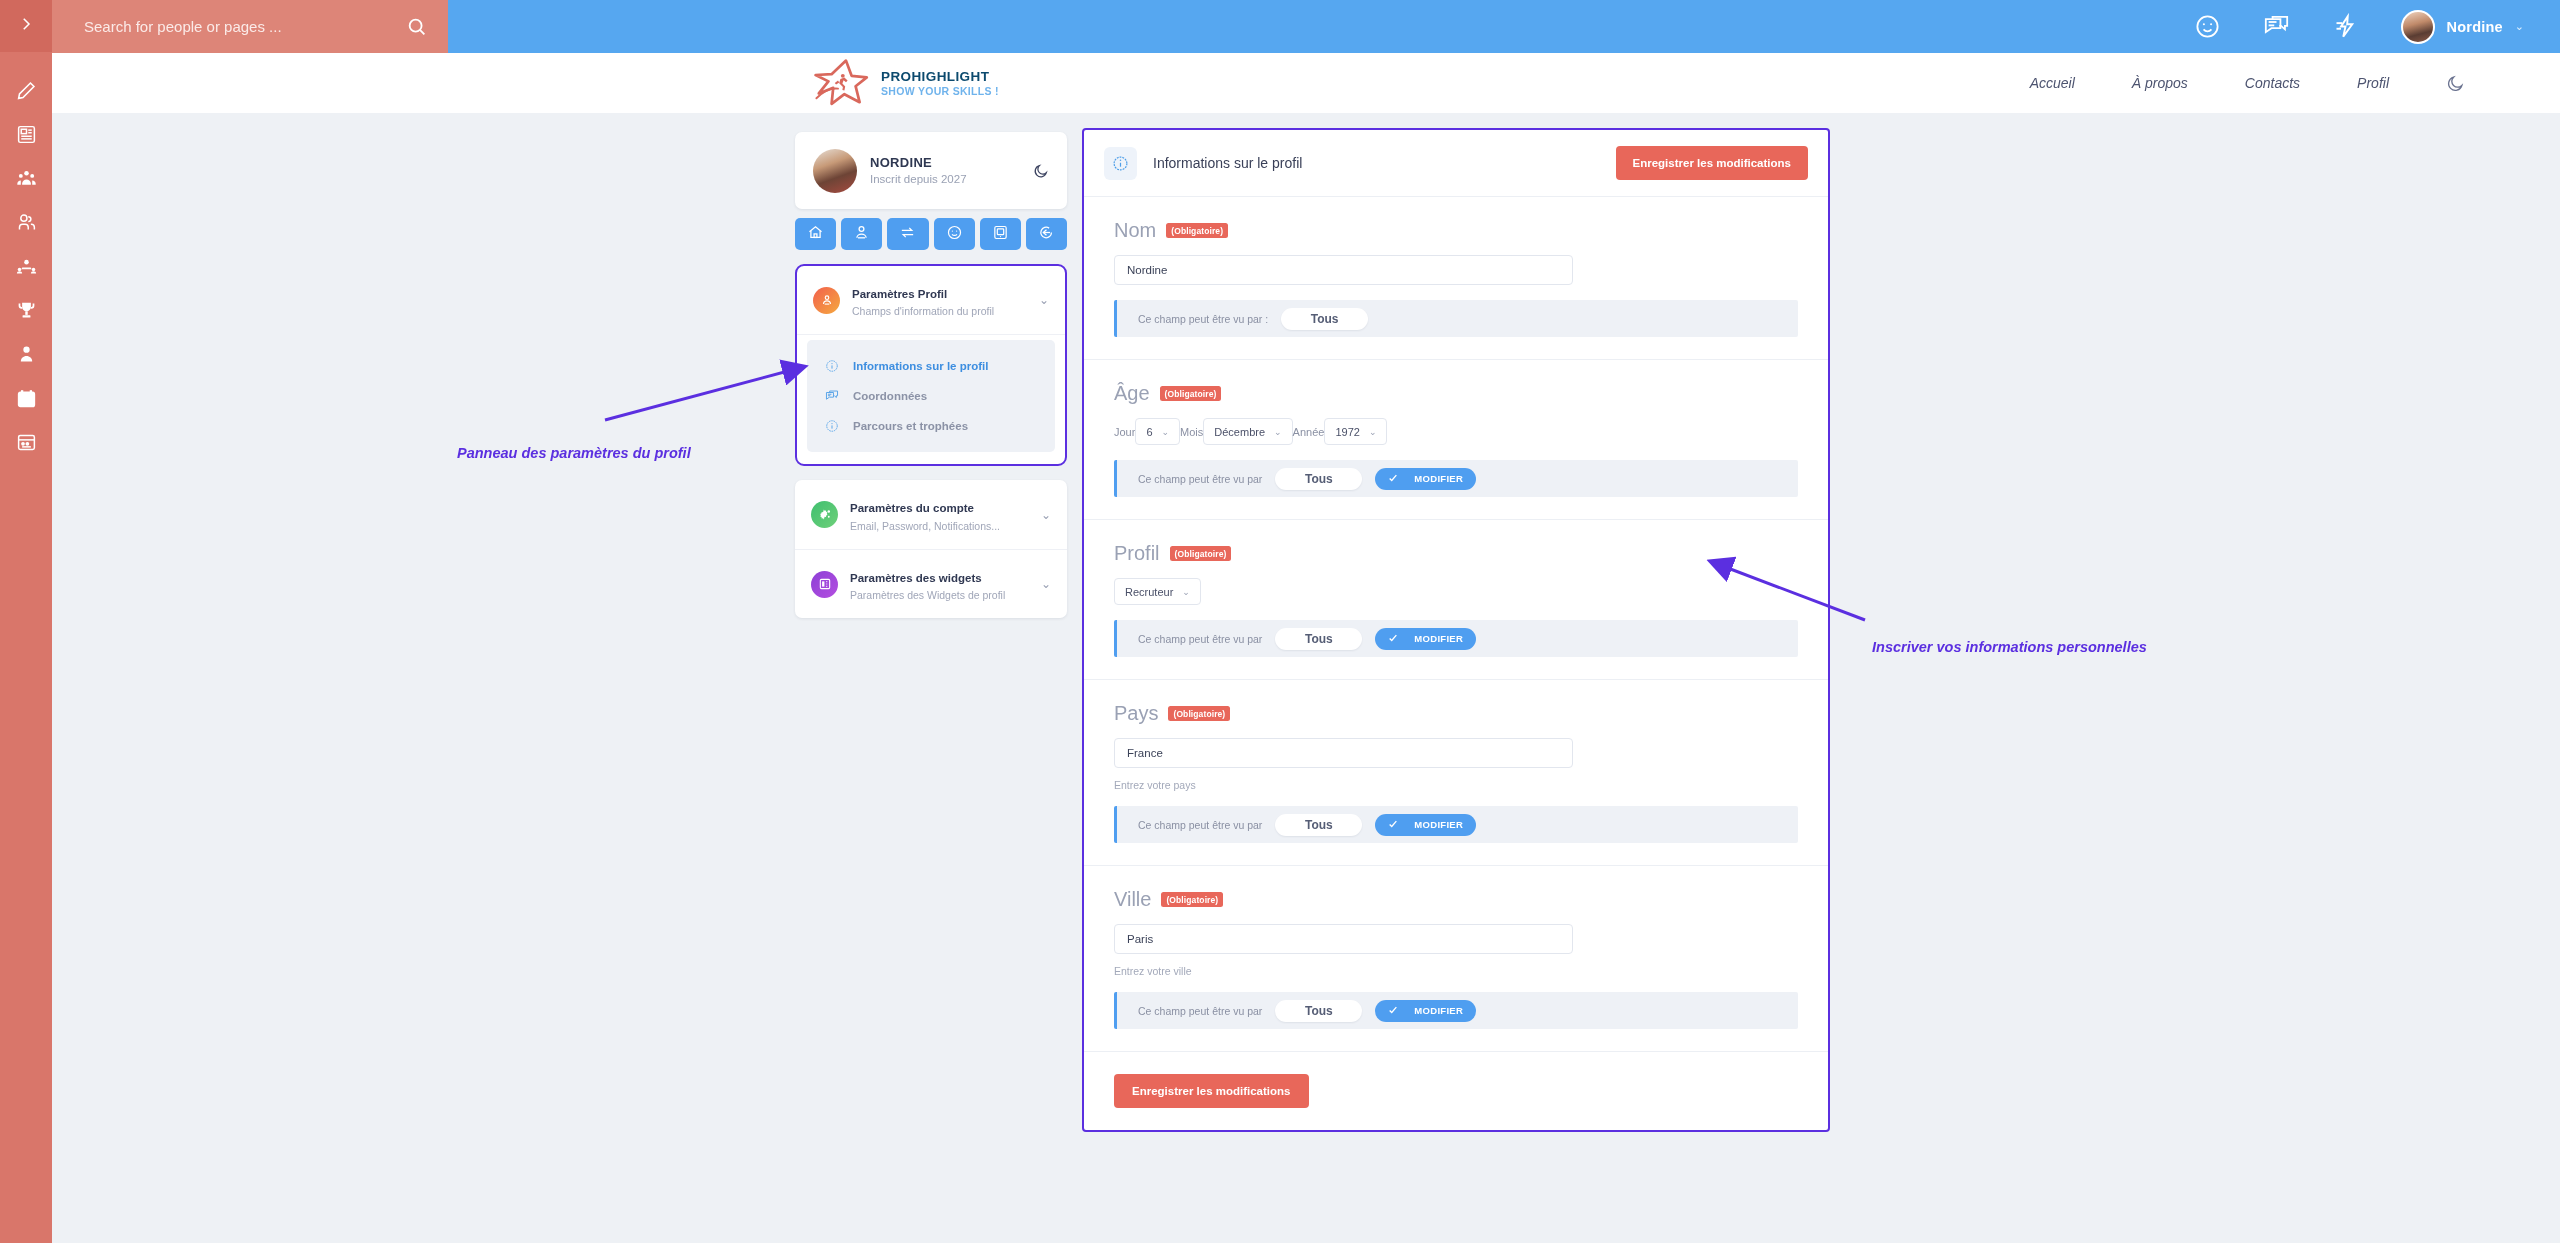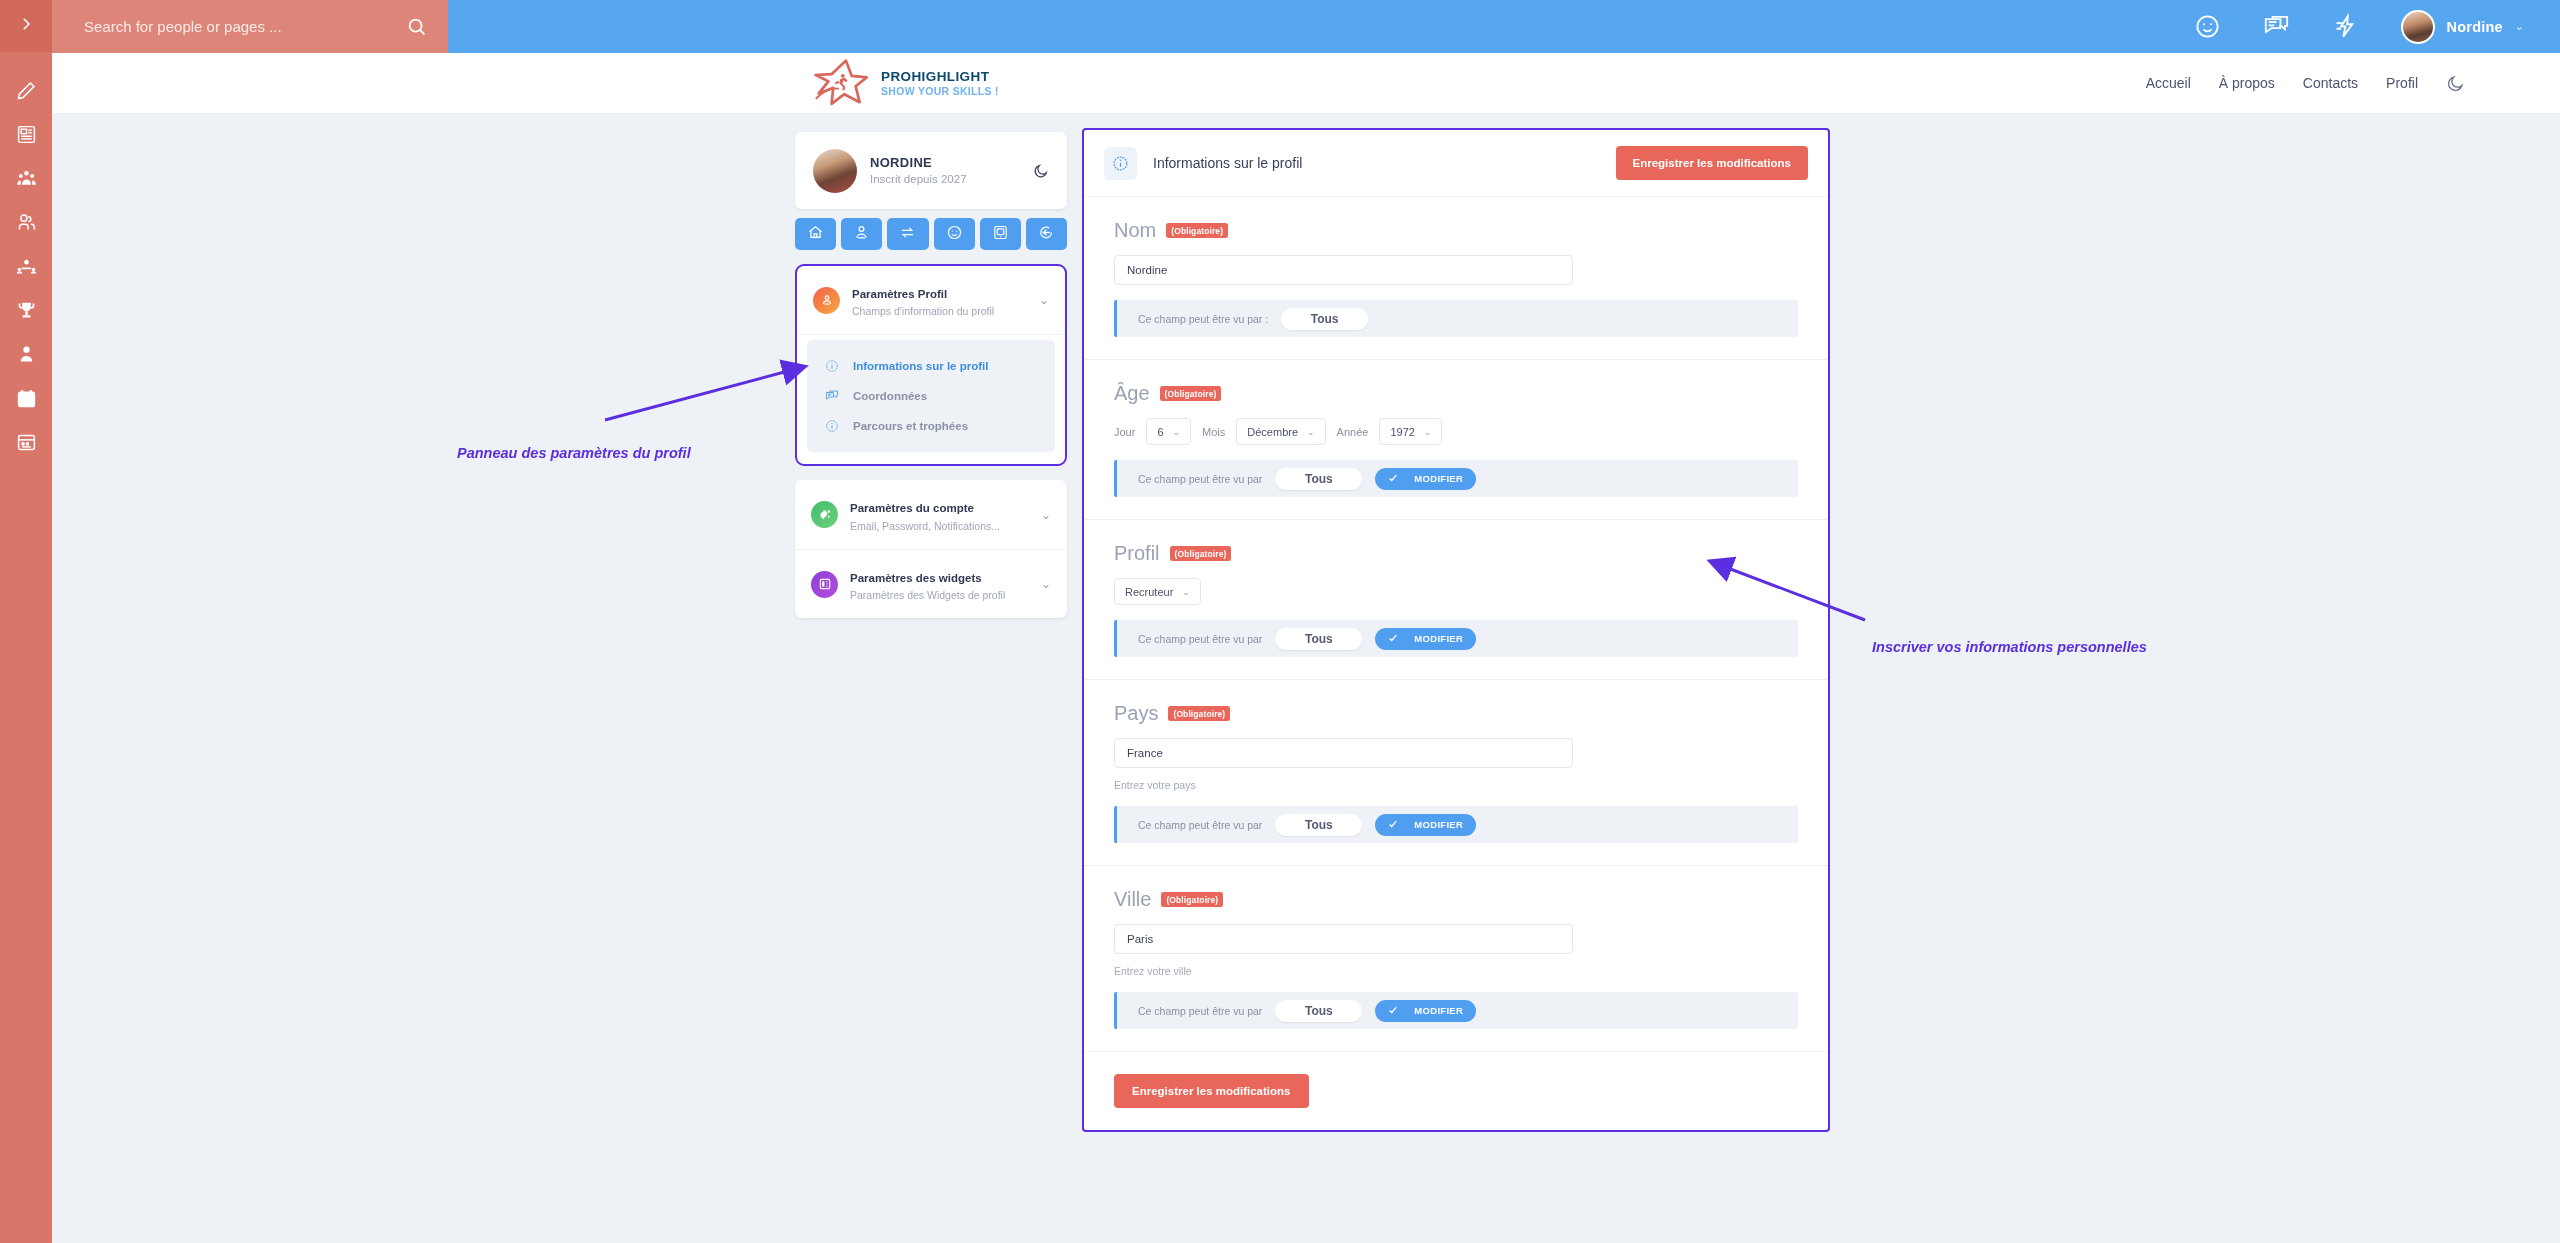--- a/index.html
+++ b/index.html
@@ -60,21 +60,21 @@
   #page-header {
     position: absolute; left: 52px; top: 53px; right: 0; height: 60px;
     background: #fff; display: flex; align-items: center;
   }
   #brand { position: absolute; left: 762px; display: flex; align-items: center; gap: 11px; }
   #brand-star { width: 56px; height: 50px; }
   #brand-text-wrap { line-height: 1.15; }
   #brand-name { color: #0c4a6e; font-size: 13.5px; font-weight: bold; letter-spacing: .4px; }
   #brand-tag { color: #6fb3ec; font-size: 10.5px; font-weight: bold; letter-spacing: .3px; }
   #main-nav {
-    position: absolute; right: 95px; display: flex; align-items: center; gap: 28px;
+    position: absolute; right: 95px; display: flex; align-items: center; gap: 57px; font-style: italic;
   }
   .nav-link {
     color: #4d5470; font-size: 14px; text-decoration: none; font-weight: 500;
   }
   #nav-moon { color: #6b7390; display: flex; }
   #nav-moon svg { width: 19px; height: 19px; }
 
   
   #left-col { position: absolute; left: 795px; top: 132px; width: 272px; }
 
@@ -177,21 +177,21 @@
     box-shadow: 0 1px 2px rgba(20,30,60,.07);
   }
   .btn-modify {
     background: #4f9ef0; color: #fff; border: none; border-radius: 13px;
     height: 22px; padding: 0 13px; font-size: 9.5px; font-weight: bold;
     display: flex; align-items: center; gap: 16px; cursor: pointer;
     font-family: "Liberation Sans", sans-serif; letter-spacing: .3px;
   }
   .btn-modify svg { width: 10px; height: 10px; }
 
-  .date-row { margin-top: 13px; display: flex; align-items: center; gap: 11px; }
+  .date-row { margin-top: 13px; display: flex; align-items: center; }
   .date-lab { font-size: 11px; color: #8a90a3; }
   .sel {
     border: 1px solid #e2e6ee; border-radius: 4px; height: 27px;
     display: flex; align-items: center; justify-content: center; gap: 9px;
     padding: 0 10px; font-size: 11px; color: #4a5068; cursor: pointer; background: #fff;
   }
   .sel .caret { color: #9aa1b4; font-size: 9px; }
 
   #mp-foot { padding: 22px 30px; }
   #mp-save-bottom {

